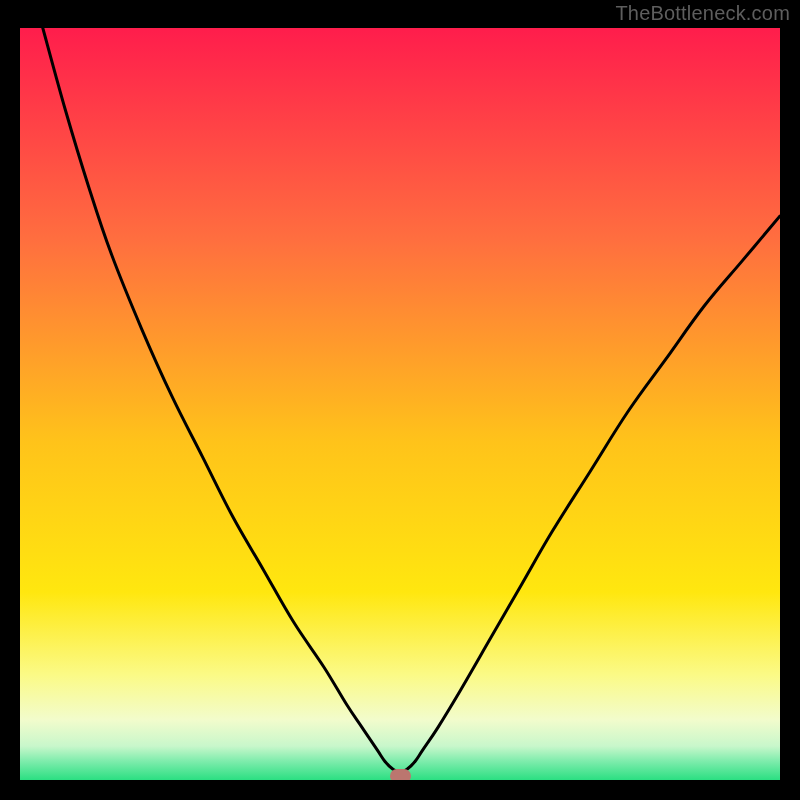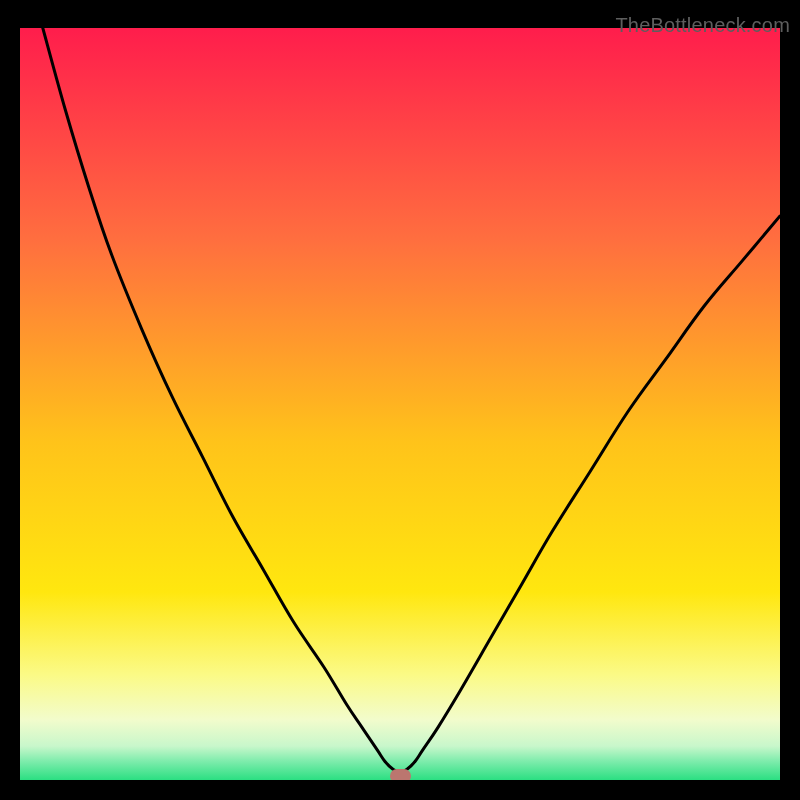--- a/index.html
+++ b/index.html
@@ -8,21 +8,21 @@
     background: #fff;
   }
   .wrapper {
     width: 800px;
     height: 800px;
     position: relative;
     background: #000;
   }
   .watermark {
     position: absolute;
-    top: 14px;
+    top: 2px;
     right: 10px;
     font-family: Arial, Helvetica, sans-serif;
     font-size: 20px;
     color: #5e5e5e;
     letter-spacing: 0.2px;
     z-index: 10;
   }
   .plot-area {
     position: absolute;
     left: 20px;

